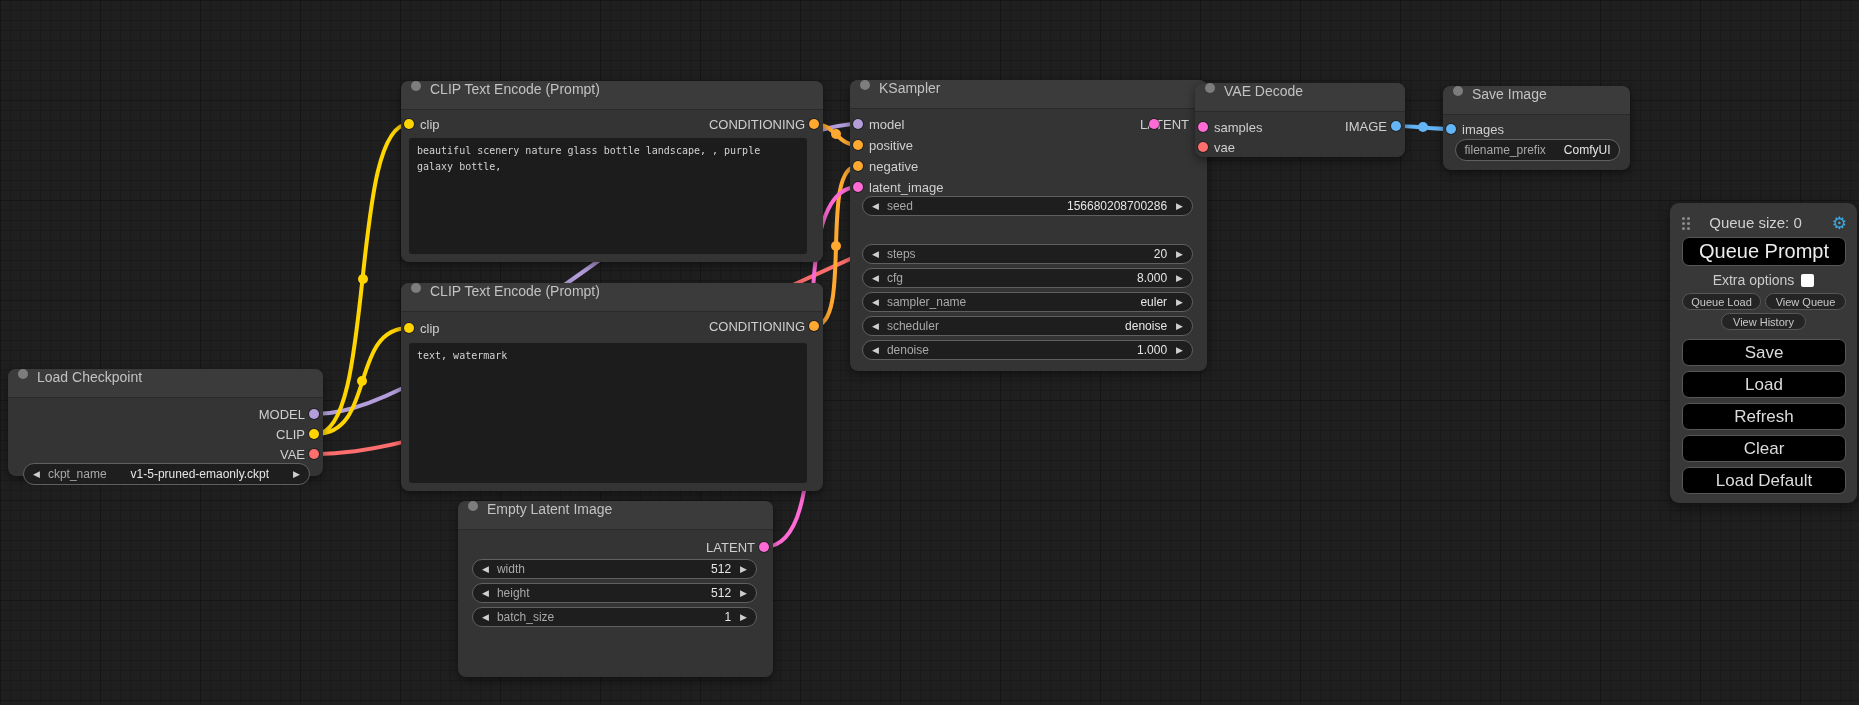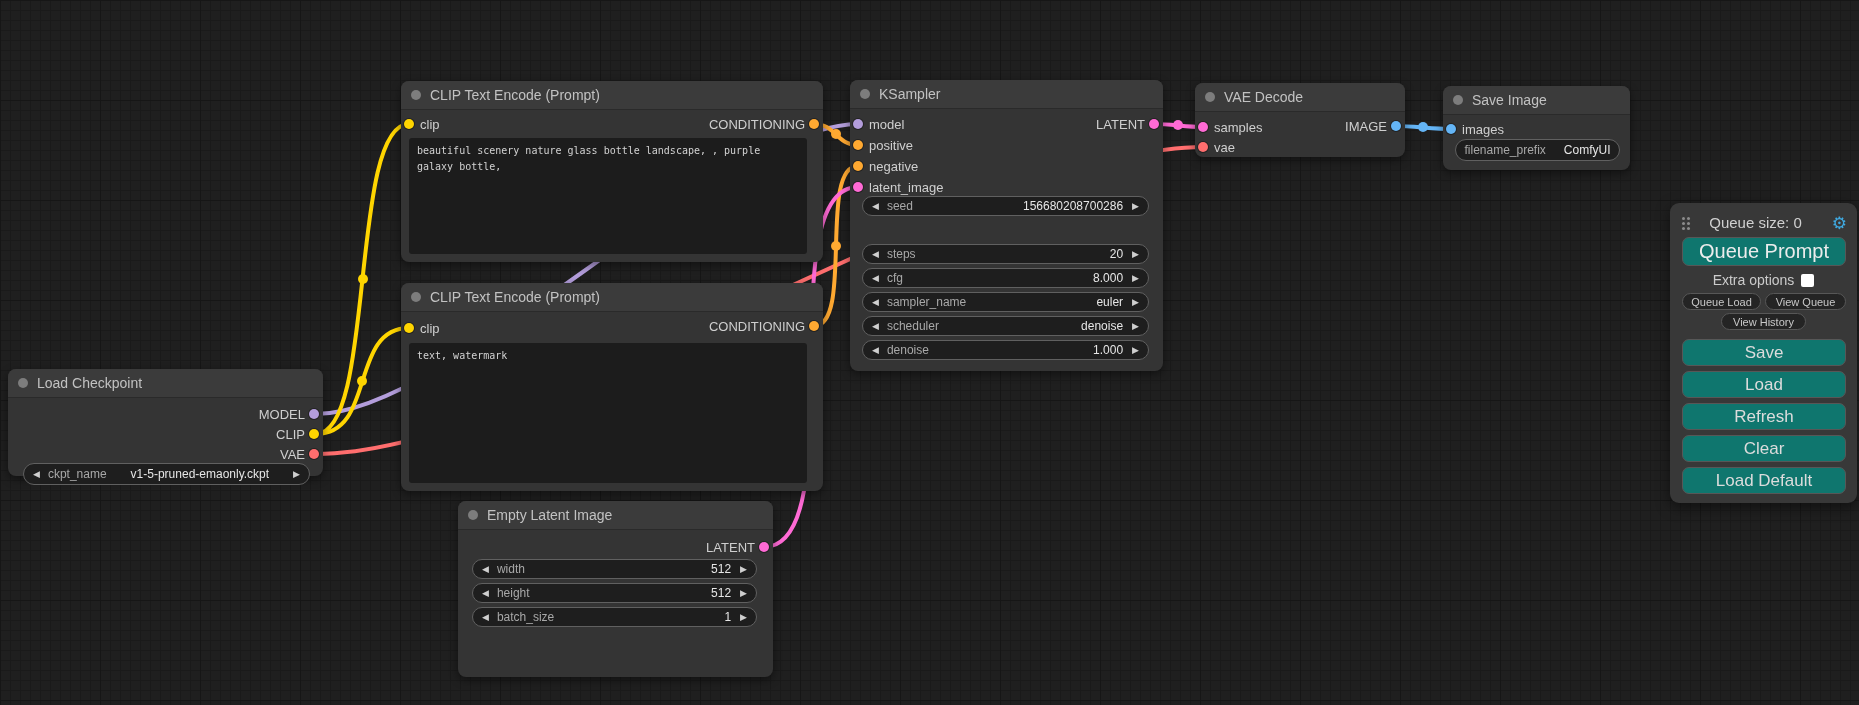--- a/index.html
+++ b/index.html
@@ -14,21 +14,21 @@
       linear-gradient(90deg,#1a1a1a 1px,transparent 1px);
     background-size:100px 100px,100px 100px,10px 10px,10px 10px;
   }
   #links-svg{position:absolute;left:0;top:0;z-index:1;}
   .node{
     position:absolute;z-index:2;background:#343434;border-radius:8px;
     box-shadow:0 3px 10px rgba(0,0,0,.45);
   }
   .ntitle{
     height:28px;background:#3b3b3b;border-radius:8px 8px 0 0;
-    border-bottom:1px solid #2a2a2a;display:flex;align-items:center;
+    border-bottom:1px solid #2a2a2a;display:flex;
     padding:0 10px;gap:9px;
   }
   .tdot{width:10px;height:10px;border-radius:50%;background:#7d7d7d;flex:0 0 auto;}
   .ttext{font-size:14px;color:#c2c2c2;white-space:nowrap;}
   .port{
     position:absolute;width:10px;height:10px;border-radius:50%;
     transform:translate(-50%,-50%);box-shadow:0 0 0 1px rgba(20,20,20,.55);
   }
   .in-label{position:absolute;left:19px;transform:translateY(-50%);font-size:13px;color:#cfcfcf;white-space:nowrap;}
   .out-label{position:absolute;right:18px;transform:translateY(-50%);font-size:13px;color:#cfcfcf;white-space:nowrap;}
@@ -54,21 +54,21 @@
     background:#383838;border-radius:9px;box-shadow:0 4px 14px rgba(0,0,0,.5);
   }
   .qheader{position:absolute;left:0;right:0;top:8px;height:24px;}
   .qsize{position:absolute;left:0;right:16px;top:3px;text-align:center;font-size:15px;color:#d0d0d0;}
   .handle{
     position:absolute;left:12px;top:6px;width:3px;height:3px;background:#8b8b8b;border-radius:50%;
     box-shadow:5px 0 0 #8b8b8b,0 5px 0 #8b8b8b,5px 5px 0 #8b8b8b,0 10px 0 #8b8b8b,5px 10px 0 #8b8b8b;
   }
   .gear{position:absolute;right:10px;top:1px;font-family:"DejaVu Sans",sans-serif;font-size:17px;color:#3fa9e0;line-height:22px;}
   .qbtn{
-    position:absolute;left:12px;right:11px;background:#0f766e;border:1px solid #575757;
+    position:absolute;left:12px;right:11px;background:#000000;border:1px solid #575757;
     border-radius:7px;display:flex;align-items:center;justify-content:center;
     color:#dcdcdc;box-sizing:border-box;
   }
   .qbtn.big{height:29px;font-size:20px;color:#ececec;}
   .qbtn.std{height:27px;font-size:17px;}
   .qsmall{
     position:absolute;height:17px;background:#242424;border:1px solid #575757;
     border-radius:9px;display:flex;align-items:center;justify-content:center;
     font-size:11px;color:#c8c8c8;box-sizing:border-box;
   }
@@ -160,21 +160,21 @@
     <span class="arr">▶</span>
   </div>
   <div class="pill" style="top:106px;left:14px;right:16px">
     <span class="arr">◀</span>
     <span class="wlabel">batch_size</span>
     <span class="wval right">1</span>
     <span class="arr">▶</span>
   </div>
 </div>
 
-<div class="node" style="left:850px;top:80px;width:313px;height:291px">
+<div class="node" style="left:850px;top:80px;width:357px;height:291px">
   <div class="ntitle">
     <span class="tdot"></span>
     <span class="ttext">KSampler</span>
   </div>
   <span class="port" style="left:8px;top:44px;background:#b39ddb"></span>
   <span class="in-label" style="top:44px">model</span>
   <span class="port" style="left:8px;top:65px;background:#ffa931"></span>
   <span class="in-label" style="top:65px">positive</span>
   <span class="port" style="left:8px;top:86px;background:#ffa931"></span>
   <span class="in-label" style="top:86px">negative</span>

